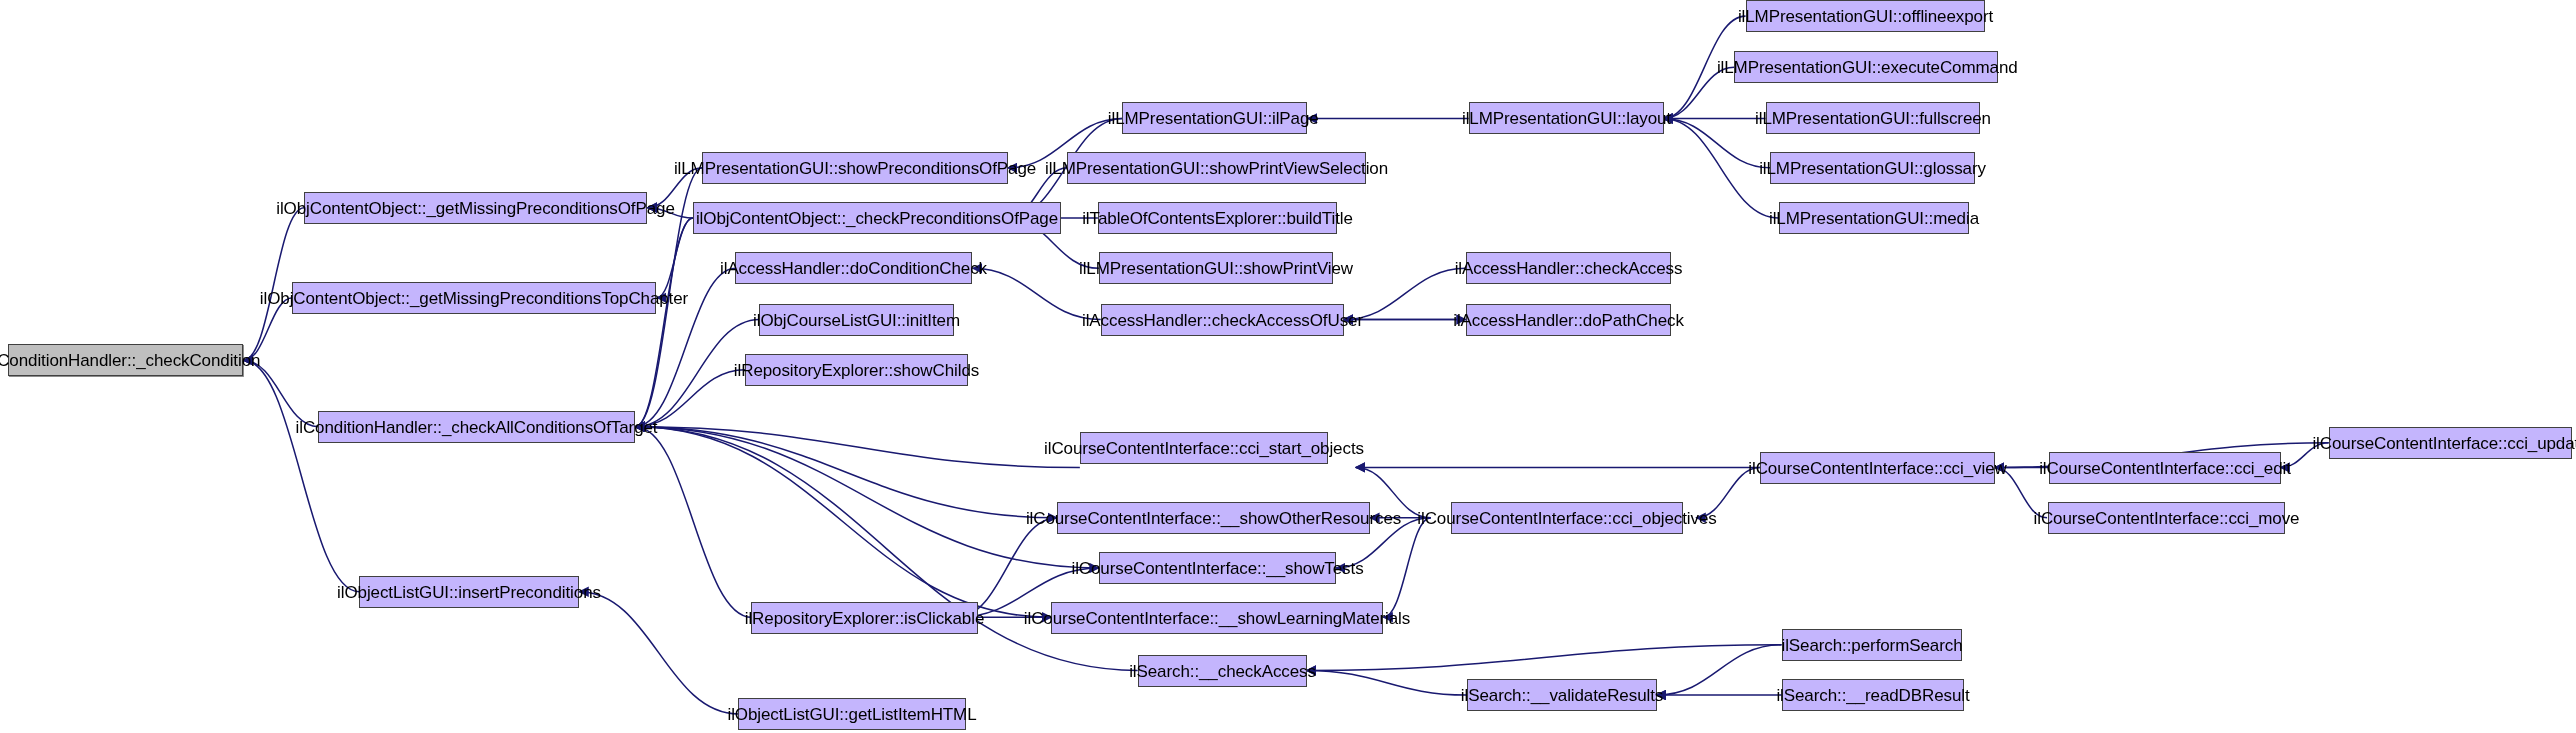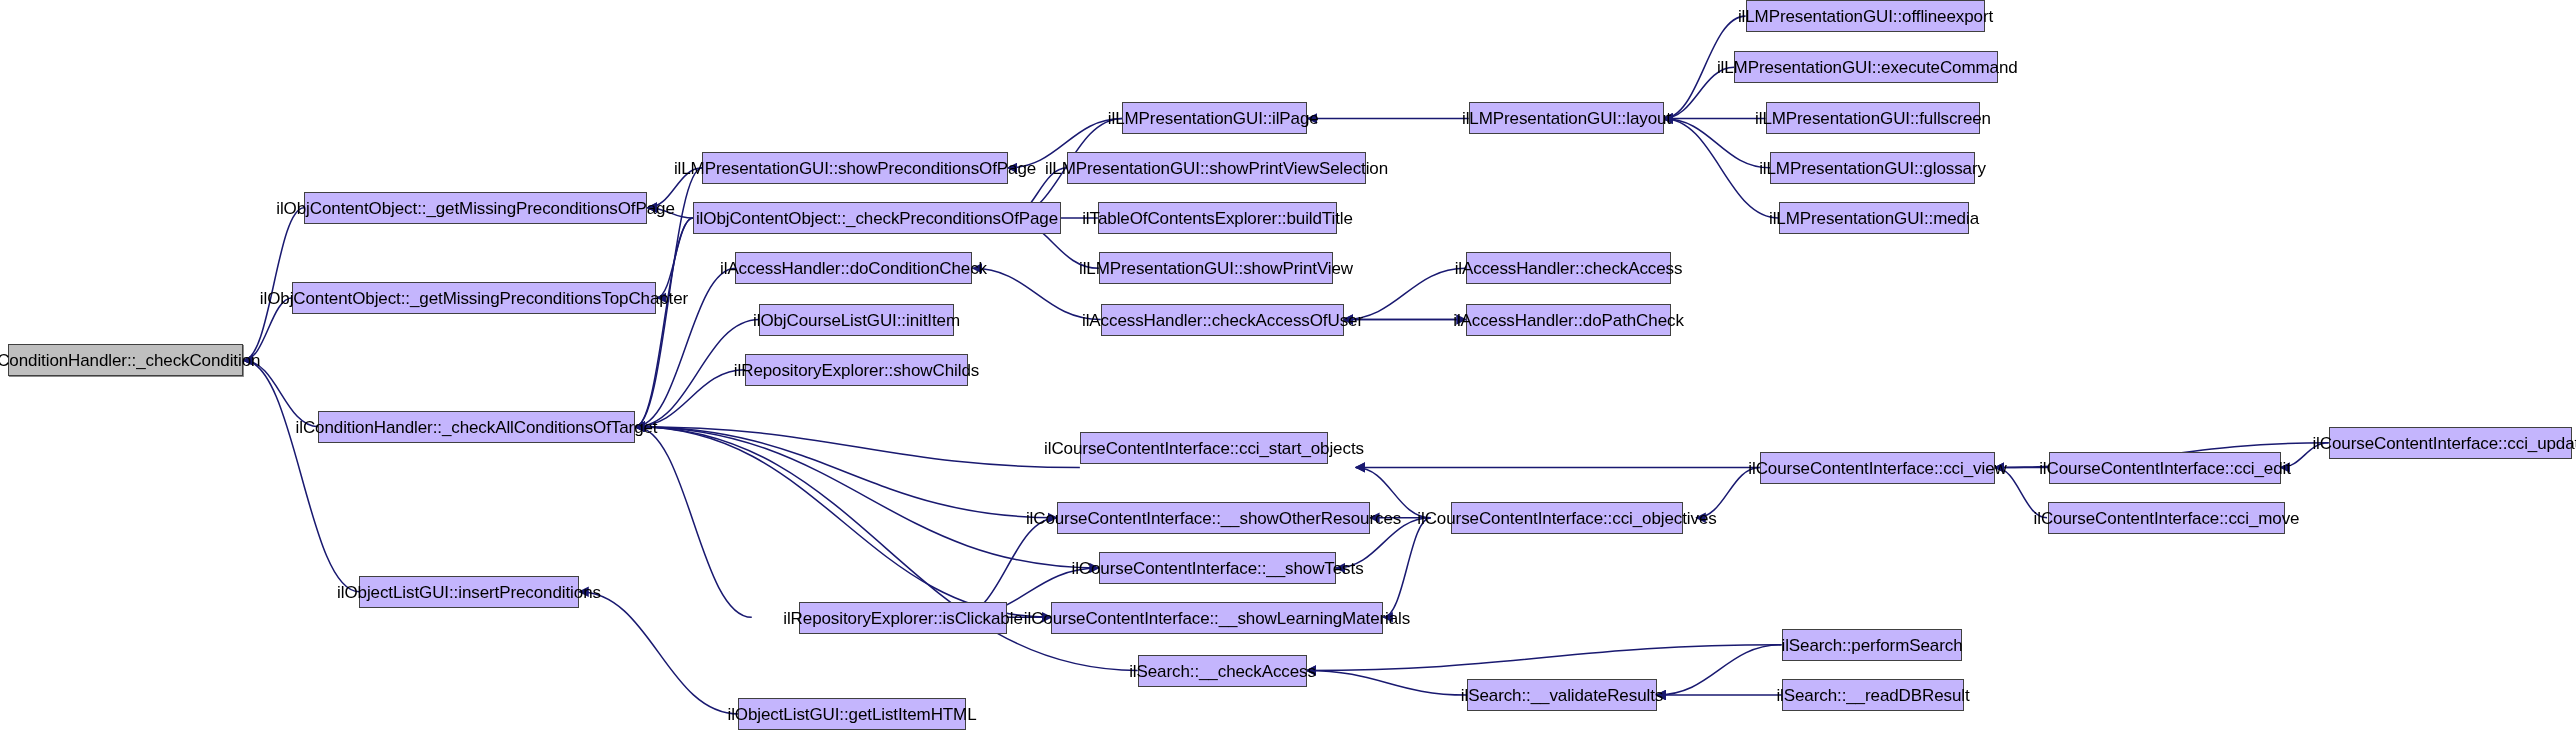--- a/index.html
+++ b/index.html
@@ -133,21 +133,21 @@
       </div>
       <div class="node" style="left: 735px; top: 252px; width: 237px;">
         <span>ilAccessHandler::doConditionCheck</span>
       </div>
       <div class="node" style="left: 759px; top: 304px; width: 195px;">
         <span>ilObjCourseListGUI::initItem</span>
       </div>
       <div class="node" style="left: 745px; top: 354px; width: 223px;">
         <span>ilRepositoryExplorer::showChilds</span>
       </div>
-      <div class="node" style="left: 751px; top: 602px; width: 208px; margin-left: 48px;">
+      <div class="node" style="left: 751px; top: 602px; width: 227px;">
         <span>ilRepositoryExplorer::isClickable</span>
       </div>
       <div class="node" style="left: 738px; top: 698px; width: 228px;">
         <span>ilObjectListGUI::getListItemHTML</span>
       </div>
       <div class="node" style="left: 1122px; top: 102px; width: 185px; padding-left: 7px;">
         <span>ilLMPresentationGUI::ilPage</span>
       </div>
       <div class="node" style="left: 1067px; top: 152px; width: 299px;">
         <span>ilLMPresentationGUI::showPrintViewSelection</span>

